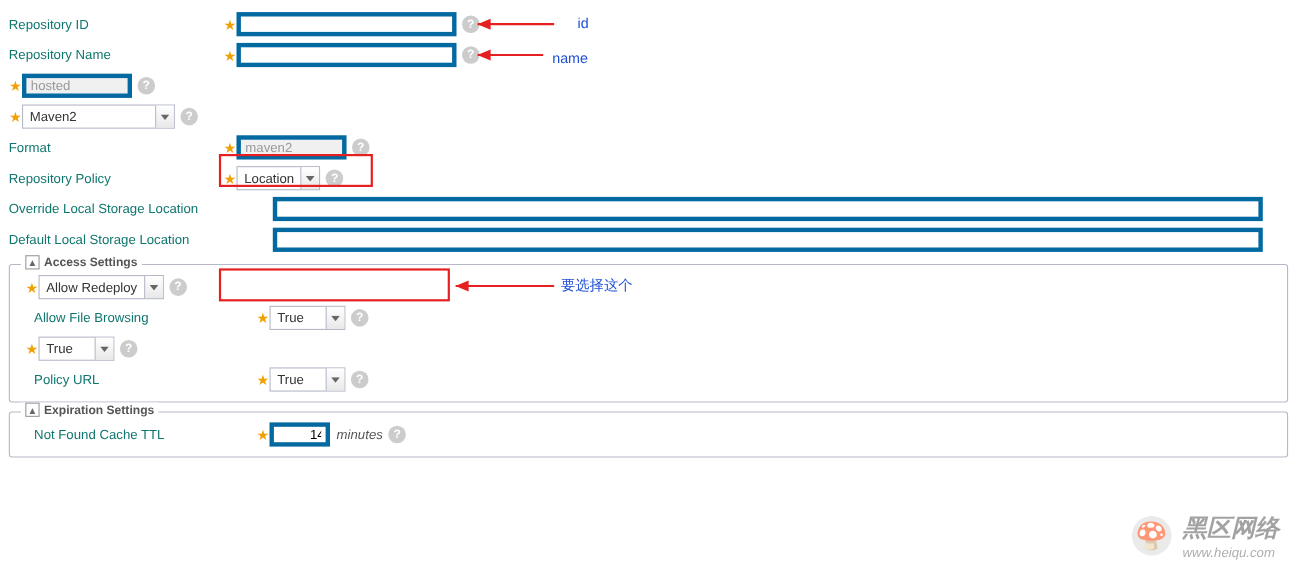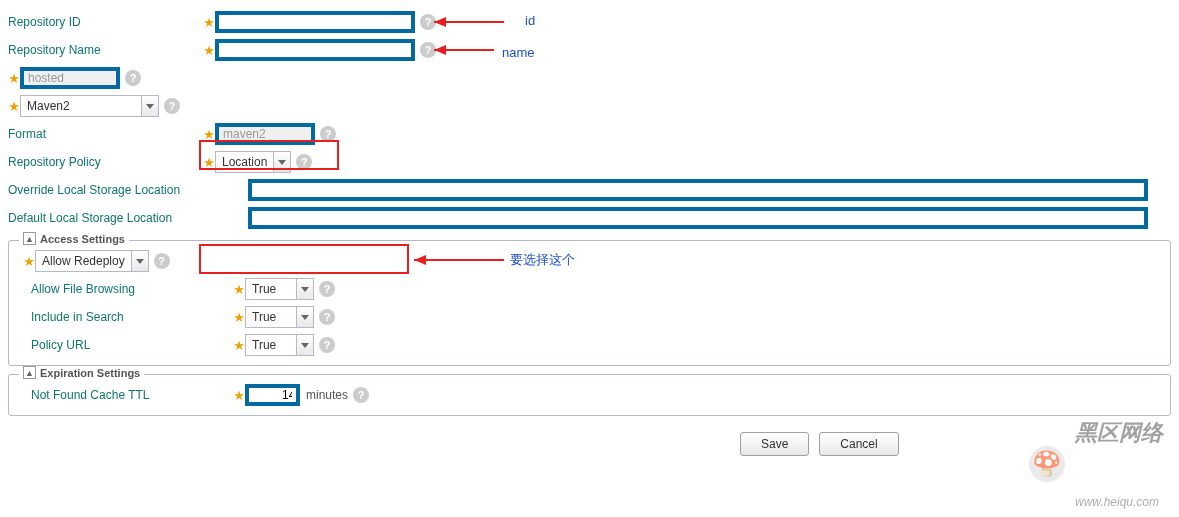--- a/index.html
+++ b/index.html
@@ -148,20 +148,21 @@
       background: linear-gradient(#ffffff, #e8e8e8);
       color: #333;
       padding: 4px 20px;
       border-radius: 3px;
       cursor: pointer;
       font-size: 12px;
     }
     .suffix-text {
       margin-left: 6px;
       color: #555;
+      font-style: italic;
     }
     .watermark {
       position: absolute;
       right: 16px;
       bottom: 8px;
       display: flex;
       align-items: center;
       gap: 10px;
       opacity: 0.6;
     }
@@ -180,21 +181,20 @@
       font-size: 22px;
       font-weight: bold;
       color: #666;
       font-style: italic;
       text-align: center;
     }
     .watermark .wm-text-url {
       font-size: 12px;
       color: #777;
       font-style: italic;
-      margin-top: 47px;
     }
   </style>
 </head>
 <body>
 
 <div class="form-panel">
 
   <div class="form-row">
     <div class="form-label">Repository ID</div>
     <span class="required-star">★</span>
@@ -286,21 +286,20 @@
         <span class="select-trigger">
           <svg viewBox="0 0 8 5">
               <path d="M0 0 L8 0 L4 5 Z" fill="#666"></path>
             </svg>
         </span>
       </div>
       <span class="help-icon">?</span>
     </div>
 
     <div class="form-row">
-      <div class="form-label">Include in Search</div>
       <span class="required-star">★</span>
       <div class="select-wrap w78">
         <span class="select-text">True</span>
         <span class="select-trigger">
           <svg viewBox="0 0 8 5">
               <path d="M0 0 L8 0 L4 5 Z" fill="#666"></path>
             </svg>
         </span>
       </div>
       <span class="help-icon">?</span>
@@ -329,24 +328,20 @@
 
     <div class="form-row">
       <div class="form-label">Not Found Cache TTL</div>
       <span class="required-star">★</span>
       <input class="text-input w60" type="text" value="1440" style="">
       <span class="suffix-text">minutes</span>
       <span class="help-icon">?</span>
     </div>
   </div>
 
-  <div class="button-bar">
-    <button class="btn">Save</button>
-    <button class="btn">Cancel</button>
-  </div>
 
 </div>
 
 <div class="red-box" style="left:199px; top:140px; width:140px; height:30px;"></div>
 <div class="red-box" style="left:199px; top:244px; width:210px; height:30px;"></div>
 
 <div class="red-arrow" style="left:434px; top:16px;">
   <svg width="70" height="12">
       <path d="M0 6 L70 6" stroke="#e62020" stroke-width="2"></path>
       <path d="M0 6 L12 1 L12 11 Z" fill="#e62020"></path>

